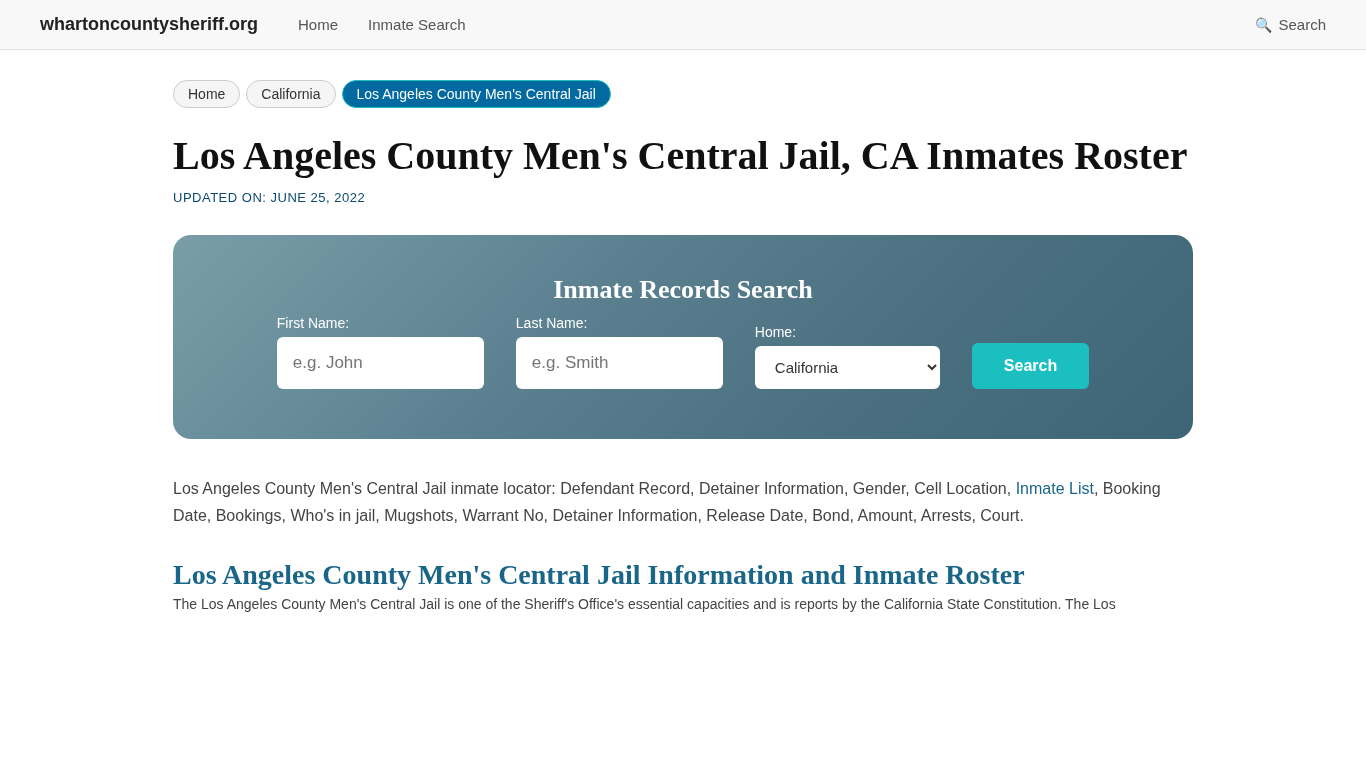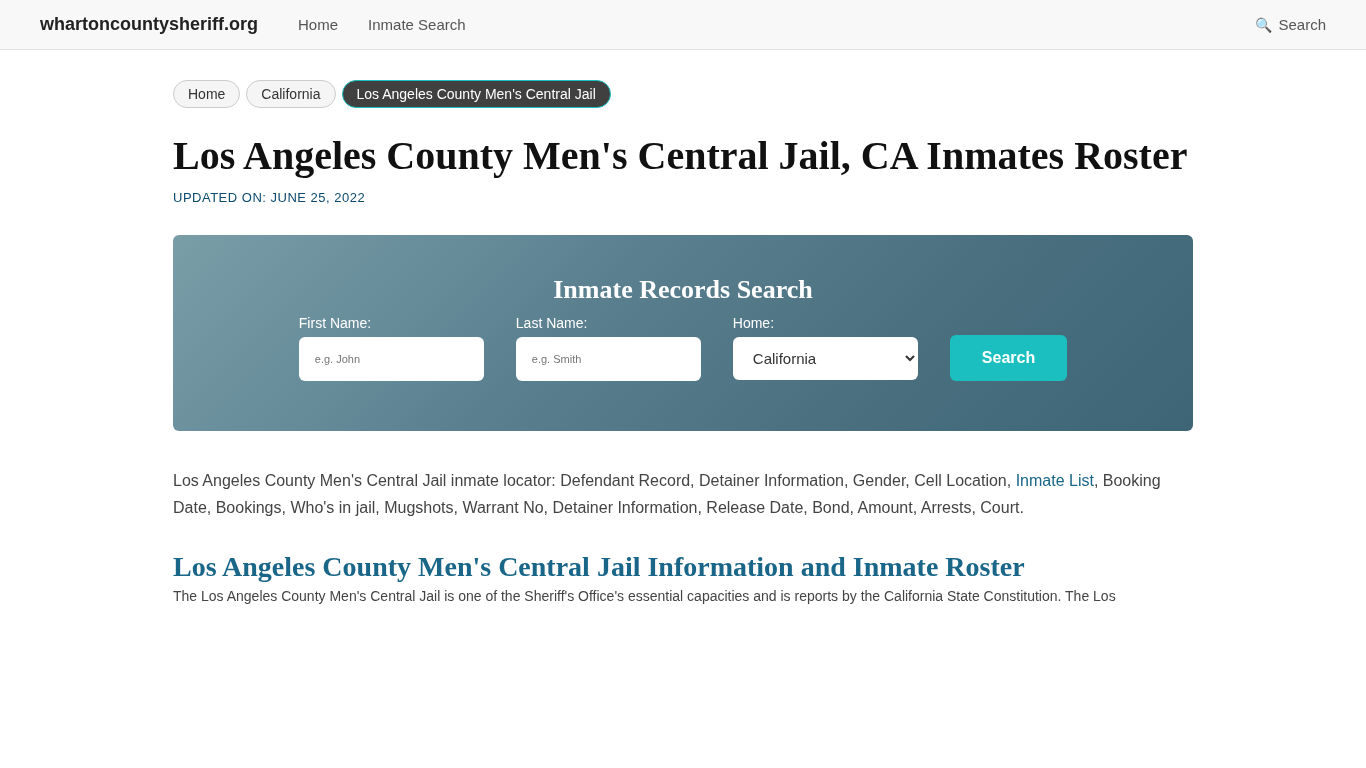--- a/index.html
+++ b/index.html
@@ -68,21 +68,21 @@
       font-size: 14px;
       padding: 5px 14px;
       border-radius: 20px;
       border: 1px solid #ccc;
       background: #f5f5f5;
       color: #333;
       cursor: pointer;
       text-decoration: none;
     }
     .breadcrumb-item.active {
-      background: #404040;
+      background: #0369a1;
       border-color: #1cbfbf;
       color: #fff;
     }
 
     
     .page-title {
       font-family: Georgia, serif;
       font-size: 40px;
       font-weight: 900;
       color: #111;
@@ -94,21 +94,21 @@
       font-size: 13px;
       color: #0c4a6e;
       letter-spacing: 0.5px;
       text-transform: uppercase;
       margin-bottom: 30px;
     }
 
     
     .search-panel {
       background: linear-gradient(135deg, #7a9ea8 0%, #5a8090 40%, #4a7080 70%, #3d6575 100%);
-      border-radius: 6px;
+      border-radius: 18px;
       padding: 40px 60px 50px;
       margin-bottom: 36px;
       text-align: center;
     }
     .search-panel-title {
       font-family: Georgia, serif;
       font-size: 26px;
       font-weight: 700;
       color: #fff;
       margin-bottom: 10px;
@@ -116,40 +116,41 @@
     .search-panel-subtitle {
       font-family: Arial, sans-serif;
       font-size: 14px;
       color: #d0e8ec;
       margin-bottom: 30px;
     }
     .search-form {
       display: flex;
       gap: 32px;
       justify-content: center;
+      align-items: flex-end;
       flex-wrap: wrap;
     }
     .form-group {
       display: flex;
       flex-direction: column;
       align-items: flex-start;
       gap: 6px;
     }
     .form-label {
       font-family: Arial, sans-serif;
       font-size: 14px;
       color: #fff;
       font-weight: 500;
     }
     .form-input {
-      width: 185px;
+      width: 207px;
       padding: 16px 16px;
       border: none;
       border-radius: 6px;
-      font-size: 11px;
+      font-size: 17px;
       font-family: Arial, sans-serif;
       color: #aaa;
       background: #fff;
       outline: none;
     }
     .form-select {
       width: 185px;
       padding: 12px 16px;
       border: none;
       border-radius: 6px;

